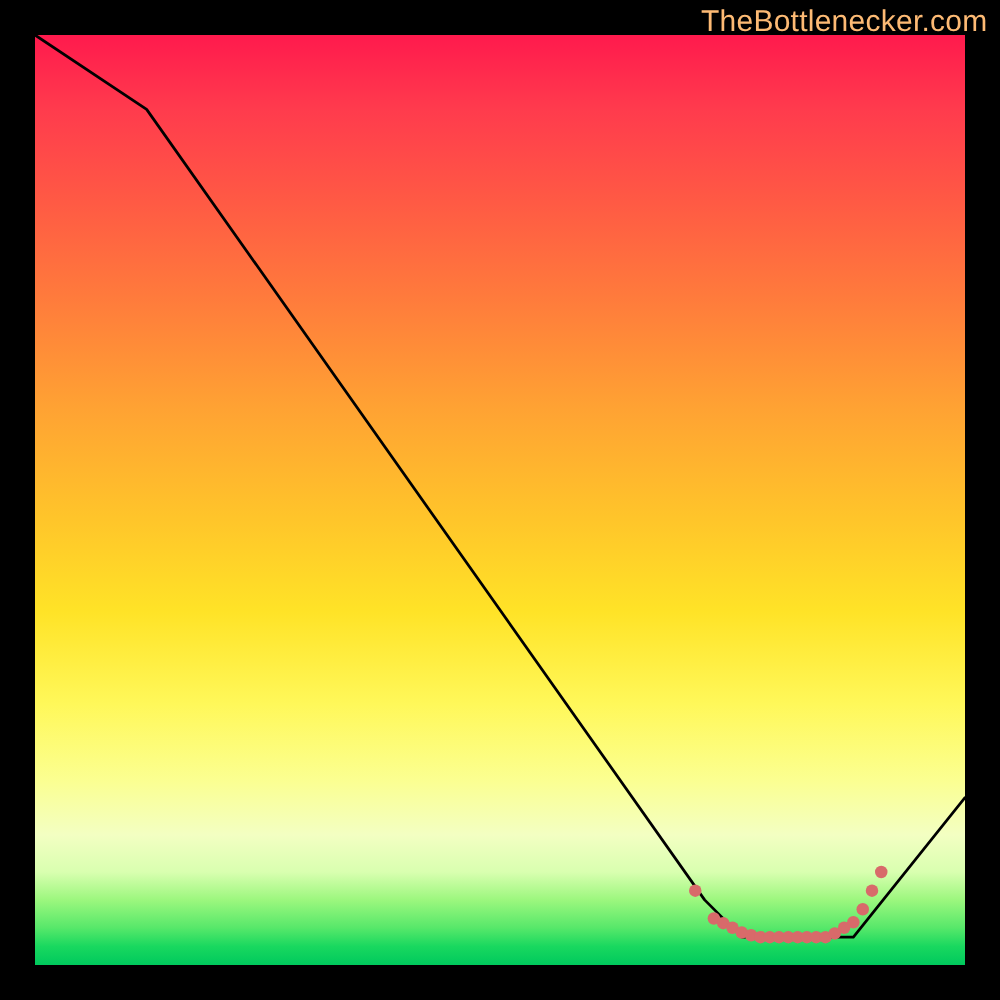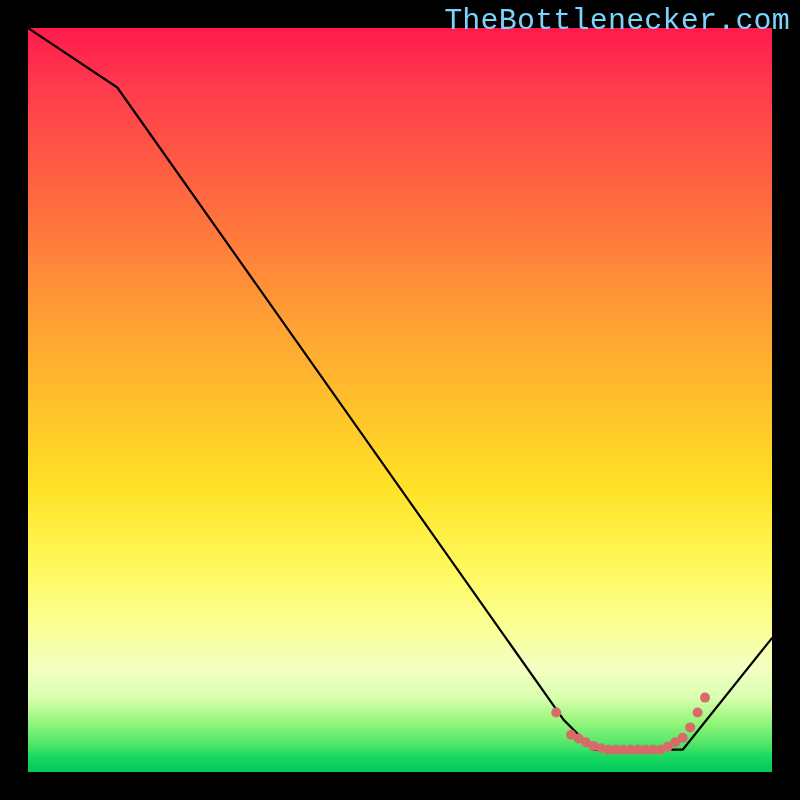--- a/index.html
+++ b/index.html
@@ -14,25 +14,24 @@
   .frame {
     position: relative;
     width: 800px;
     height: 800px;
     background: #000;
   }
   .attribution {
     position: absolute;
     top: 4px;
     right: 10px;
-    color: #7dd3fc;
-    font-size: 30px;
+    color: #fdba74;
+    font-size: 24px;
     letter-spacing: 0.2px;
     z-index: 5;
-    font-family: Liberation Mono, monospace;
   }
   .plot-area {
     position: absolute;
     left: 28px;
     top: 28px;
     width: 744px;
     height: 744px;
     background: linear-gradient(to bottom,
       #ff1a4d 0%,
       #ff3b4d 8%,

